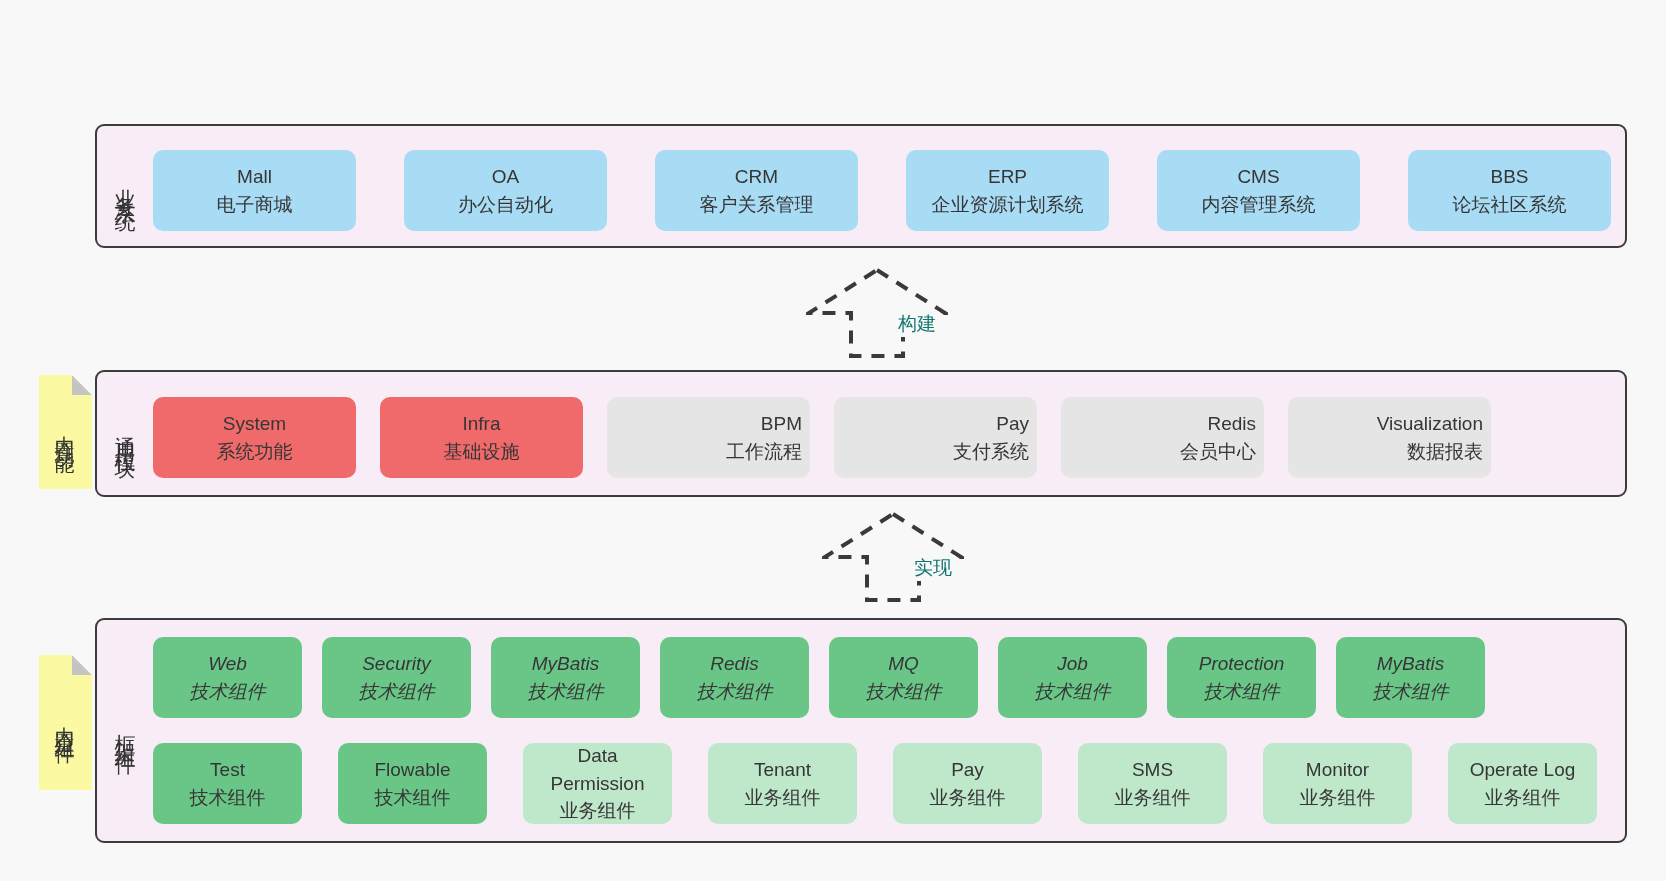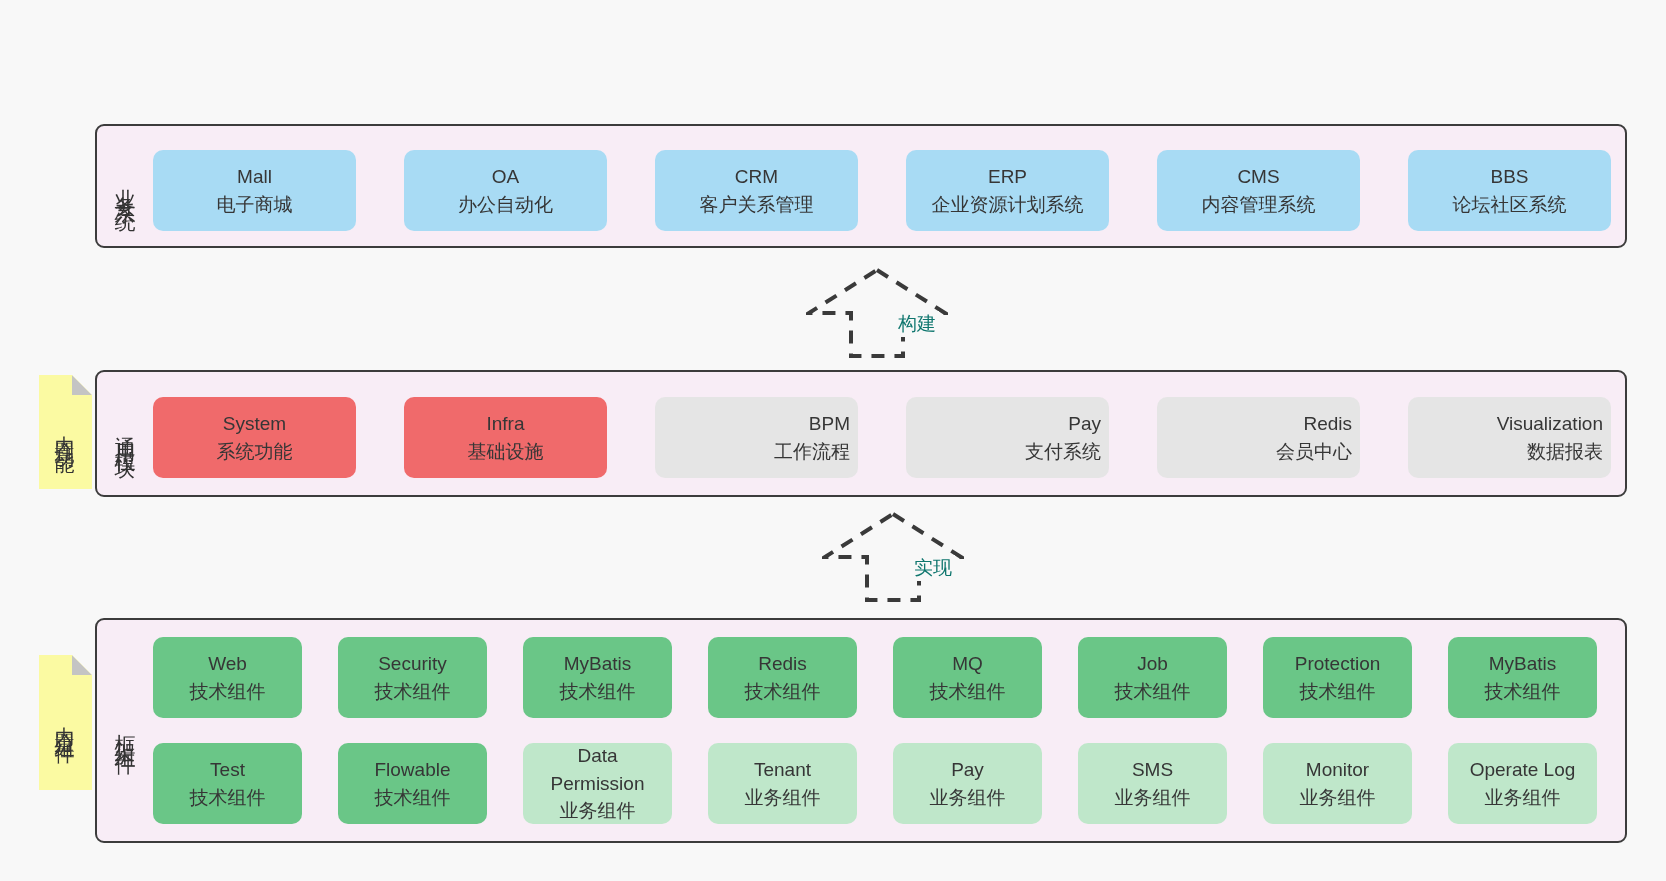--- a/index.html
+++ b/index.html
@@ -18,22 +18,22 @@
   .panel-modules   {top:370px;height:127px;}
   .panel-components{top:618px;height:225px;}
   .panel-label{
     position:absolute;left:14px;top:50%;transform:translateY(-50%);
     writing-mode:vertical-rl;text-orientation:upright;
     font-size:21px;letter-spacing:7px;color:#333;white-space:nowrap;
   }
   
   .row{position:absolute;display:flex;}
   .row-business  {left:153px;top:150px;gap:48px;}
-  .row-modules   {left:153px;top:397px;gap:48px;}
-  .row-comp1     {left:153px;top:637px;gap:36px;}
+  .row-modules   {left:153px;top:397px;gap:24px;}
+  .row-comp1     {left:153px;top:637px;gap:20px;font-style:italic;}
   .row-comp2     {left:153px;top:743px;gap:36px;align-items:center;}
   .box{
     box-sizing:border-box;border-radius:10px;
     display:flex;flex-direction:column;align-items:center;justify-content:center;
     text-align:center;font-size:19px;line-height:1.45;color:#363636;
     padding:4px 8px;
   }
   .box-lg{width:203px;height:81px;}
   .box-sm{width:149px;height:81px;}
   .v-blue       {background:#a8dbf4;}

